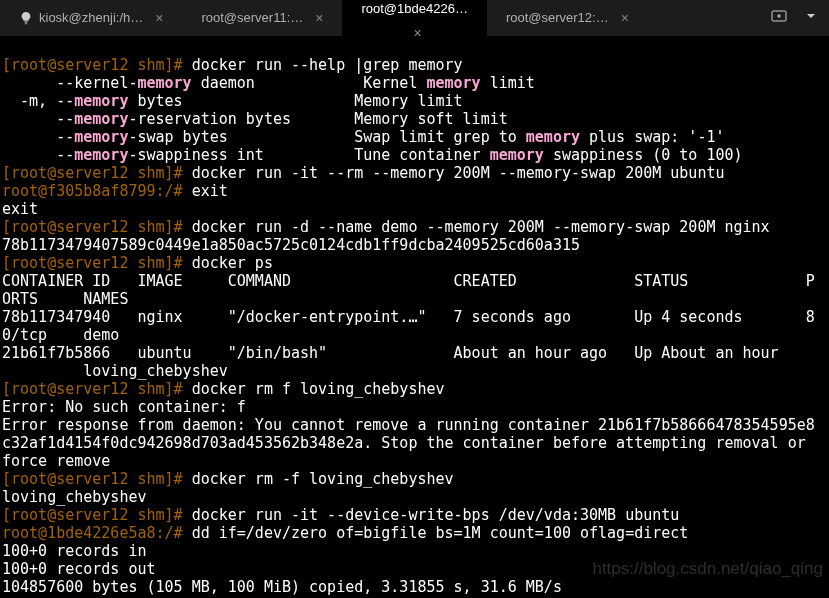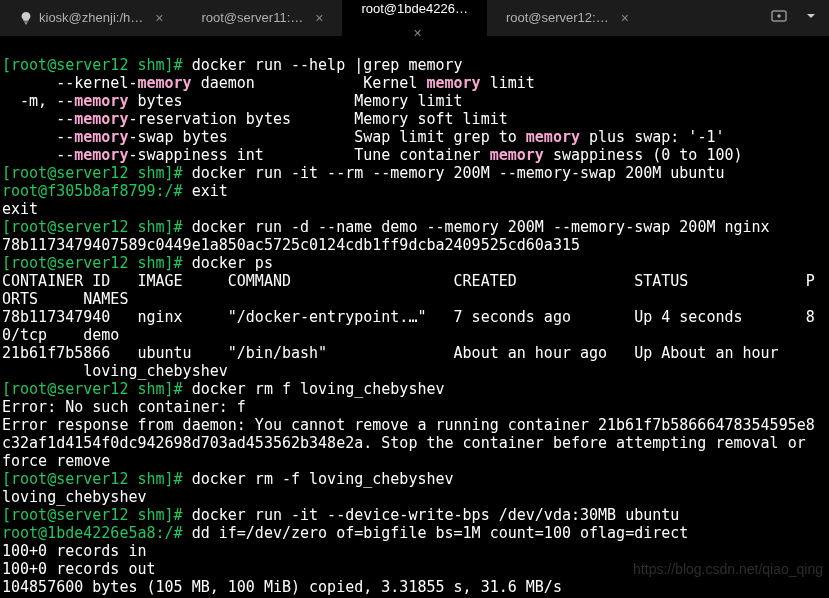--- a/index.html
+++ b/index.html
@@ -6,22 +6,22 @@
     body { width: 829px; height: 598px; background: #000; font-family: 'DejaVu Sans Mono','Liberation Mono',monospace; font-size: 15px; line-height: 18px; overflow: hidden; }
     .tabbar { display: flex; align-items: center; background: #1c1c1c; height: 36px; }
     .tab { display: flex; align-items: center; padding: 0 19px; height: 36px; color: #b0b0b0; font-family: sans-serif; font-size: 13px; gap: 6px; cursor: pointer; }
     .tab.active { background: #000; color: #fff; flex-direction: column; }
     .tab .close { color: #888; font-size: 14px; margin-left: 6px; }
     .tab .icon { width: 14px; height: 14px; display: flex; align-items: center; justify-content: center; }
     .spacer { flex: 1; }
     .controls { display: flex; gap: 18px; padding: 0 12px; color: #ccc; }
     .terminal { padding: 2px; color: #fff; white-space: pre; font-weight: 400; letter-spacing: 0; }
     .hl { color: #f9a8d4; font-weight: bold; }
-    .prompt { color: #22c55e; text-align: right; }
-    .watermark { position: absolute; right: 6px; bottom: 20px; color: rgba(200,200,200,0.22); font-family: sans-serif; font-size: 14px; margin-left: 20px; }
+    .prompt { color: #a16207; text-align: right; }
+    .watermark { position: absolute; right: 6px; bottom: 20px; color: rgba(200,200,200,0.22); font-family: sans-serif; font-size: 17px; margin-left: 20px; }
   </style>
 </head>
 <body>
 
 <div class="tabbar">
   <div class="tab">
     <span class="icon">
       <svg viewBox="0 0 16 16" width="14" height="14" fill="#ccc">
           <path d="M8 1a5 5 0 0 0-3 9v1h6v-1a5 5 0 0 0-3-9zm-2 11h4v1H6zm1 2h2v1H7z"></path>
         </svg>

